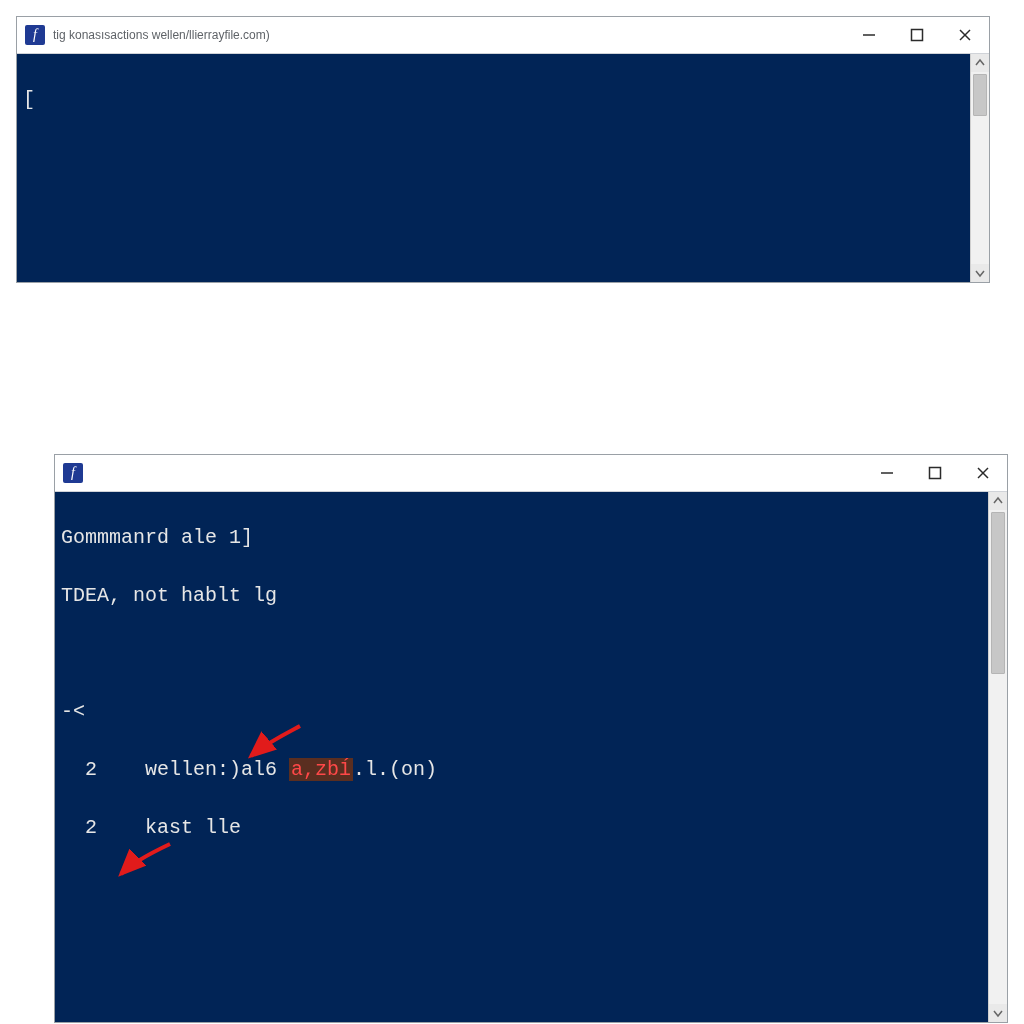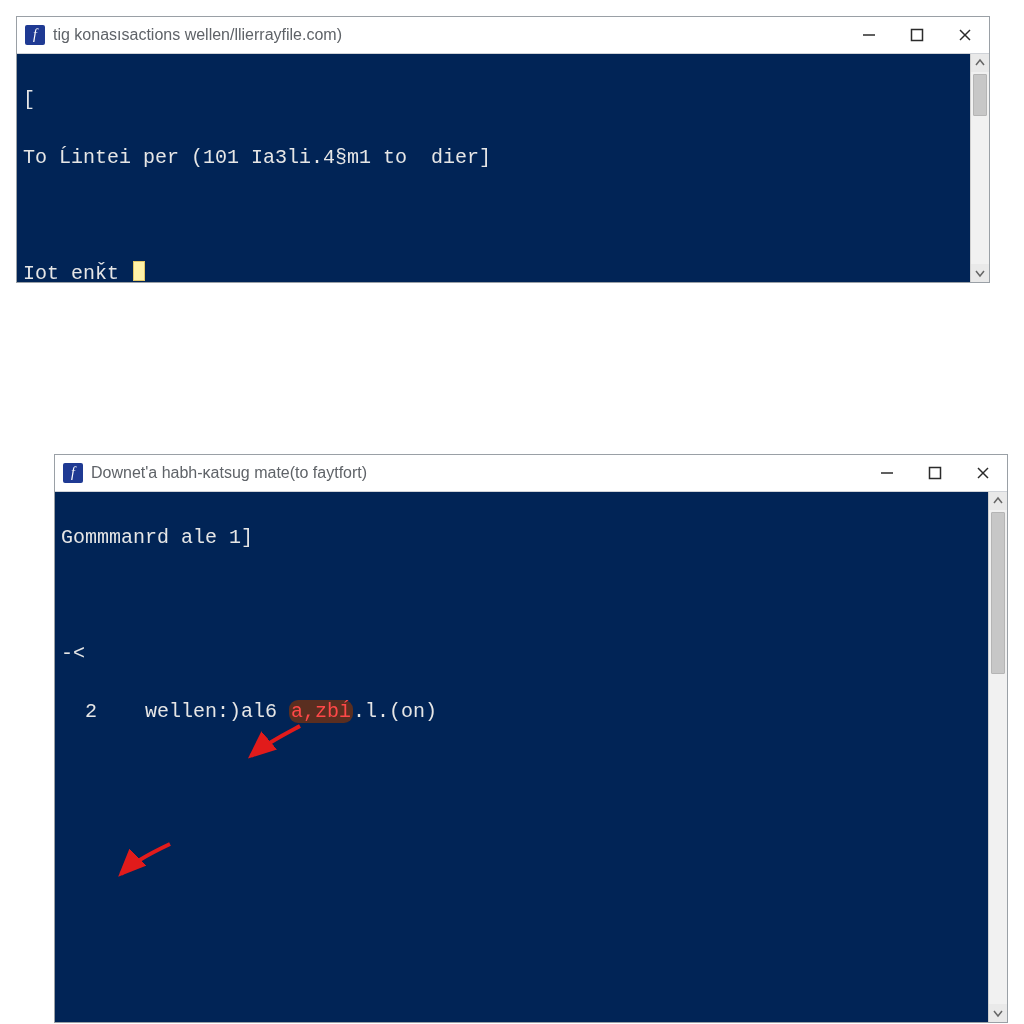--- a/index.html
+++ b/index.html
@@ -36,21 +36,21 @@
     justify-content: center;
     color: #fff;
     font-family: "Georgia", serif;
     font-style: italic;
     font-size: 14px;
     line-height: 1;
   }
   .title-text {
     flex: 0 1 auto;
     color: #5f6368;
-    font-size: 16px;
+    font-size: 12px;
     white-space: nowrap;
     overflow: hidden;
   }
   .title-spacer { flex: 1 1 auto; }
   .win-controls {
     display: flex;
     height: 100%;
   }
   .win-btn {
     width: 48px;
@@ -114,21 +114,20 @@
     width:10px; height:18px;
     background:#fff2a8;
     border:1px solid #e2c766;
     vertical-align: -2px;
     margin-left:2px;
   }
   .inline-hl {
     color:#ff4848;
     background:#5a2e20;
     padding:0 2px;
-    border-radius:9px;
   }
   .inline-hl2 {
     color:#ff5a5a;
   }
   .arrow {
     position:absolute;
     pointer-events:none;
   }
   .arrow svg { overflow:visible; }
 
@@ -164,23 +163,21 @@
         <svg width="14" height="14">
             <line x1="2" y1="2" x2="12" y2="12" stroke="#2b2b2b" stroke-width="1.5"></line>
             <line x1="12" y1="2" x2="2" y2="12" stroke="#2b2b2b" stroke-width="1.5"></line>
           </svg>
       </div>
     </div>
   </div>
   <div class="client">
     <div class="content">
 <span class="line">[</span>
-<span class="line">To Ĺintei per (101 Ia3li.4§m1 to  dier]</span>
 <span class="line"> </span>
-<span class="line"><span>Iot enǩt </span><span class="cursor-block"></span></span>
 
 
 
     </div>
     <div class="scrollbar">
       <div class="sb-btn">
           <svg width="10" height="10">
             <polyline points="1,7 5,2 9,7" fill="none" stroke="#666" stroke-width="1.5"></polyline>
           </svg>
         </div>
@@ -194,21 +191,20 @@
         </div>
     </div>
   </div>
 </div>
 
 <div class="window" id="win2">
   <div class="titlebar">
     <div class="app-icon">
         <span>f</span>
       </div>
-    <div class="title-text">Downet'a habh-ĸatsug mate(to faytfort)</div>
     <div class="title-spacer"></div>
     <div class="win-controls">
       <div class="win-btn">
         <svg width="14" height="14">
             <line x1="1" y1="7" x2="13" y2="7" stroke="#2b2b2b" stroke-width="1.5"></line>
           </svg>
       </div>
       <div class="win-btn">
         <svg width="14" height="14">
             <rect x="1.5" y="1.5" width="11" height="11" fill="none" stroke="#2b2b2b" stroke-width="1.5"></rect>
@@ -218,23 +214,25 @@
         <svg width="14" height="14">
             <line x1="2" y1="2" x2="12" y2="12" stroke="#2b2b2b" stroke-width="1.5"></line>
             <line x1="12" y1="2" x2="2" y2="12" stroke="#2b2b2b" stroke-width="1.5"></line>
           </svg>
       </div>
     </div>
   </div>
   <div class="client">
     <div class="content">
 <span class="line">Gommmanrd ale 1]</span>
+<span class="line">TDEA, not hablt lg</span>
 <span class="line"> </span>
 <span class="line">-&lt;</span>
 <span class="line"><span>  2    </span><span>wellen:)al6 </span><span class="inline-hl">a,zbĺ</span><span>.l.(on)</span></span>
+<span class="line"><span>  2    </span><span>kast lle</span></span>
 
 
 
 
 
 
 
 
 
 

